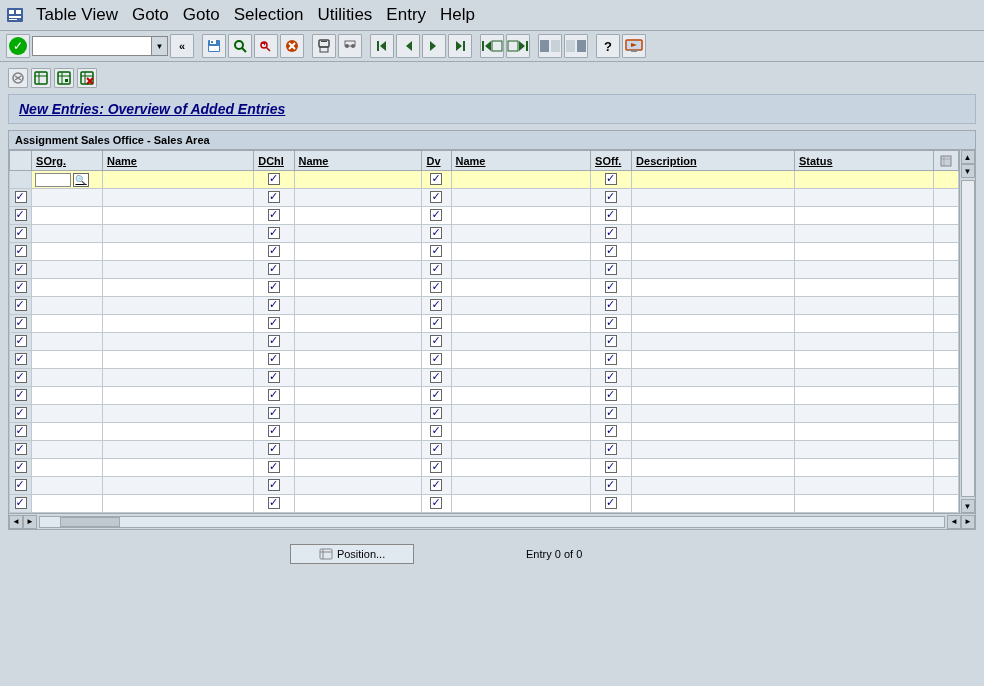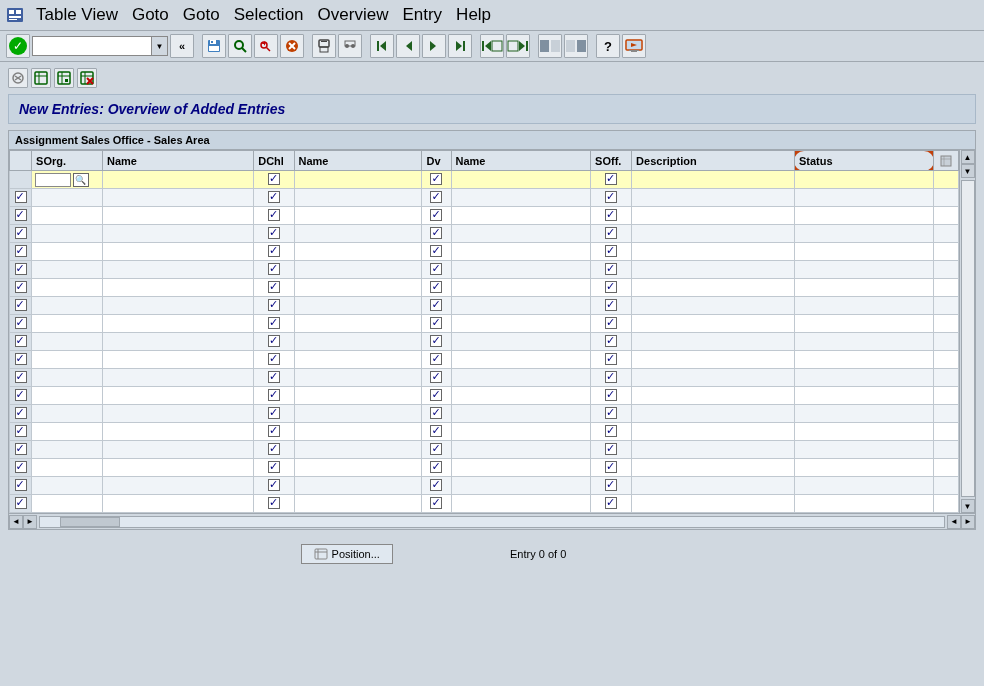--- a/index.html
+++ b/index.html
@@ -98,20 +98,21 @@
       background: #c8d4e0;
       padding: 6px 10px;
       margin-bottom: 6px;
       border: 1px solid #a8b8c8;
     }
     .page-title {
       font-size: 14px;
       font-weight: bold;
       color: #000080;
       font-style: italic;
+      text-decoration: underline;
     }
 
     
     .table-section {
       background: #c2410c;
       border: 1px solid #a0a8b0;
       position: relative;
     }
     .table-header-label {
       background: #c8d4e0;
@@ -245,41 +246,42 @@
       display: flex;
       align-items: center;
       justify-content: space-between;
     }
     .position-btn {
       display: flex;
       align-items: center;
       gap: 4px;
       border: 1px solid #888;
       background: #e0e8f0;
-      padding: 3px 12px;
+      padding: 3px 28px;
       cursor: pointer;
       font-size: 11px;
     }
 
     .col-sorg { width: 50px; }
     .col-name1 { width: 130px; }
     .col-dchl { width: 30px; }
     .col-name2 { width: 110px; }
     .col-dv { width: 25px; }
     .col-name3 { width: 120px; }
     .col-soff { width: 35px; }
     .col-desc { width: 140px; margin-top: 23px; }
-    .col-status { width: 120px; border-radius: 10px; }
+    .col-status { width: 120px; }
 
     .table-outer {
       display: flex;
     }
     .table-main {
       flex: 1;
       overflow: hidden;
+      text-decoration: underline;
     }
 
     
     .icon-green-check {
       width: 18px;
       height: 18px;
       background: #00aa00;
       border-radius: 50%;
       display: inline-flex;
       align-items: center;
@@ -298,21 +300,21 @@
       <rect x="3" y="3" width="5" height="4" fill="white"></rect>
       <rect x="10" y="3" width="5" height="4" fill="white"></rect>
       <rect x="3" y="9" width="12" height="2" fill="white"></rect>
       <rect x="3" y="12" width="8" height="1" fill="white"></rect>
     </svg>
   </div>
   <span class="menu-item">Table View</span>
   <span class="menu-item">Goto</span>
   <span class="menu-item">Goto</span>
   <span class="menu-item">Selection</span>
-  <span class="menu-item">Overview</span>
+  <span class="menu-item">Utilities</span>
   <span class="menu-item">Entry</span>
   <span class="menu-item">Help</span>
 </div>
 
 <div class="toolbar">
 
   <div class="toolbar-btn">
     <span class="icon-green-check">✓</span>
   </div>
 

